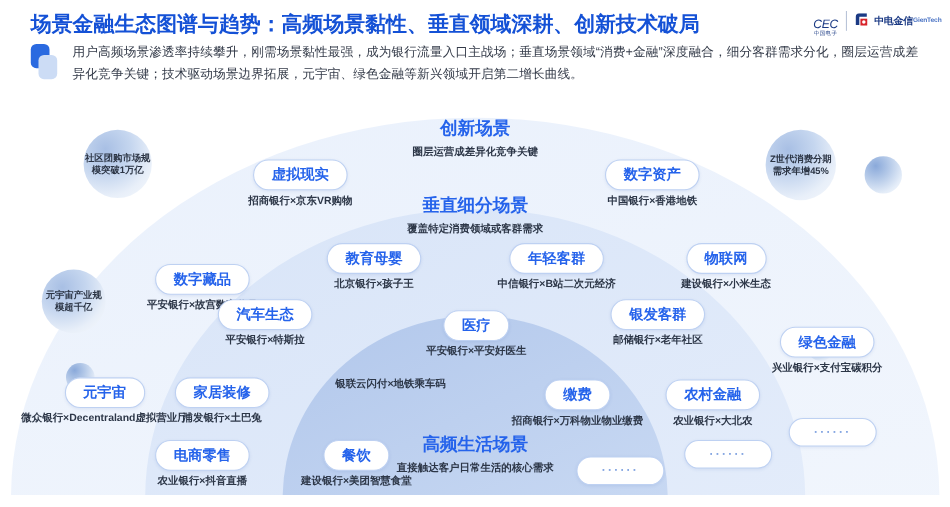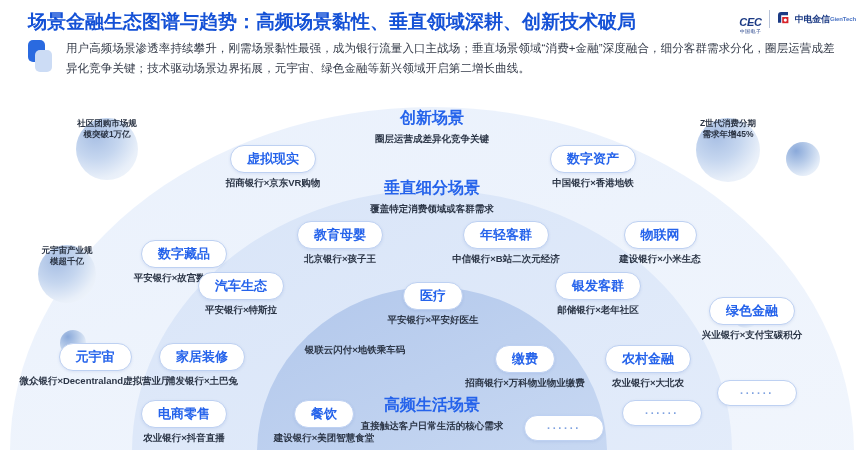--- a/index.html
+++ b/index.html
@@ -14,21 +14,21 @@
 
   
   .header{position:absolute;left:0;top:0;width:864px;height:34px;}
   .title{
     position:absolute;left:28px;top:9px;
     font-size:19px;font-weight:bold;color:#1451d6;
     letter-spacing:0px;white-space:nowrap;
   }
   .logos{position:absolute;right:8px;top:8px;display:flex;align-items:center;gap:7px;height:22px;}
   .cec{display:flex;flex-direction:column;align-items:center;line-height:1;}
-  .cec-main{font-size:11px;font-weight:bold;color:#1b3a84;font-style:italic;letter-spacing:-.3px;margin-top:13px;}
+  .cec-main{font-size:11px;font-weight:normal;color:#1b3a84;font-style:italic;letter-spacing:-.3px;margin-top:13px;}
   .cec-sub{font-size:5px;color:#1b3a84;letter-spacing:.4px;margin-top:1px;}
   .divider{width:1px;height:18px;background:#b9c4d8;}
   .gien{display:flex;align-items:center;gap:3px;}
   .gien-mark{width:15px;height:15px;position:relative;}
   .gien-txt{display:flex;flex-direction:row;line-height:1;}
   .gien-cn{font-size:9px;font-weight:bold;color:#1b3a84;letter-spacing:-.2px;}
   .gien-en{font-size:6px;font-weight:bold;color:#4a73c4;letter-spacing:-.1px;margin-top:1px;}
 
   
   .summary{position:absolute;left:28px;top:38px;width:810px;display:flex;gap:12px;}
@@ -53,21 +53,21 @@
     font-size:13px;font-weight:bold;color:#2563eb;white-space:nowrap;
     box-shadow:0 1px 3px rgba(40,80,170,.10);
   }
   .pill.dots{color:#7fa2e0;letter-spacing:2px;font-size:11px;padding:6px 22px;}
   .cap{margin-top:4px;font-size:9.5px;font-weight:bold;color:#2c3647;line-height:1.35;white-space:nowrap;}
   .cap.wrap{white-space:normal;width:150px;margin-left:auto;margin-right:auto;}
 
   
   .bubble{
     position:absolute;border-radius:50%;
-    display:flex;justify-content:center;text-align:center;
+    display:flex;align-items:center;justify-content:center;text-align:center;
     font-size:8.5px;font-weight:bold;color:#2b3444;line-height:1.35;
     background:radial-gradient(circle at 32% 28%, #a8bfe4 0%, #c5d6ef 38%, #e8eff9 70%, #f7fafd 100%);
   }
   .deco{
     position:absolute;border-radius:50%;
     background:radial-gradient(circle at 30% 26%, #8aa9da 0%, #b4c9e8 35%, #e3ecf8 72%, #fbfdff 100%);
   }
 </style>
 </head>
 <body>

